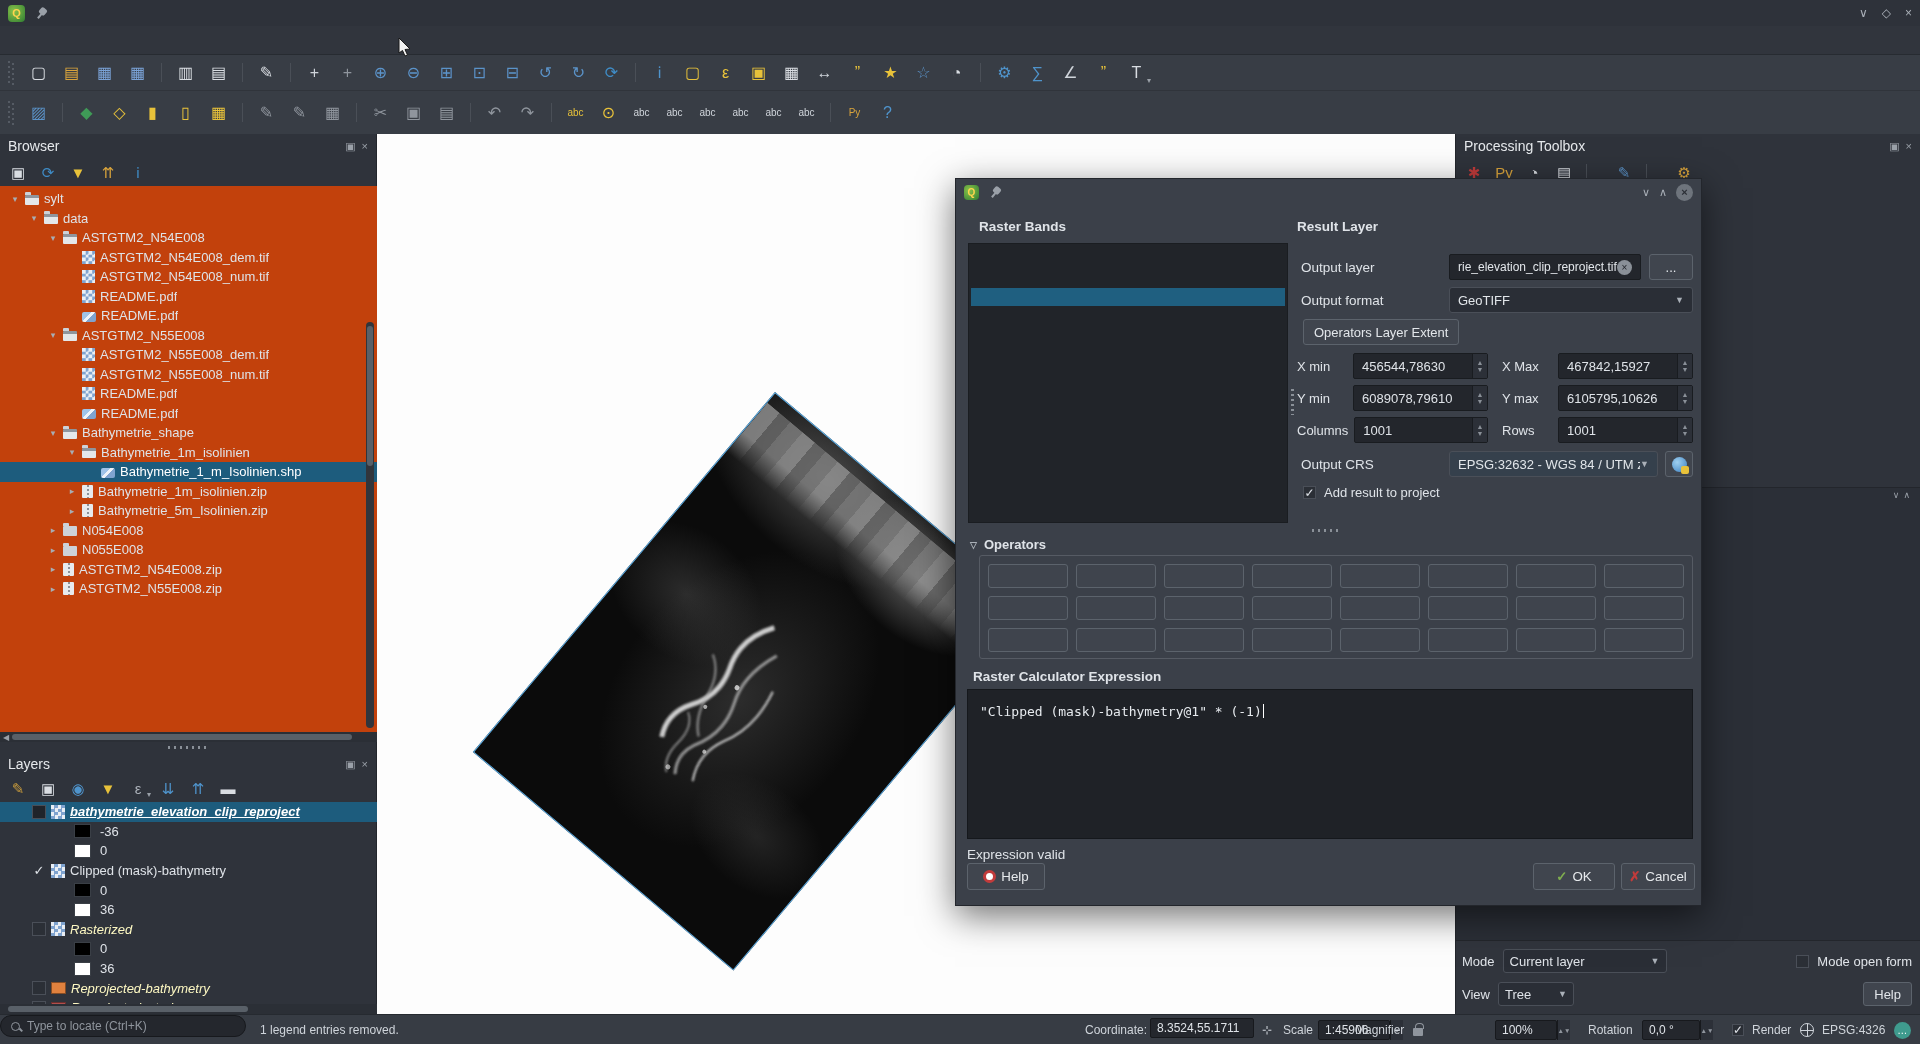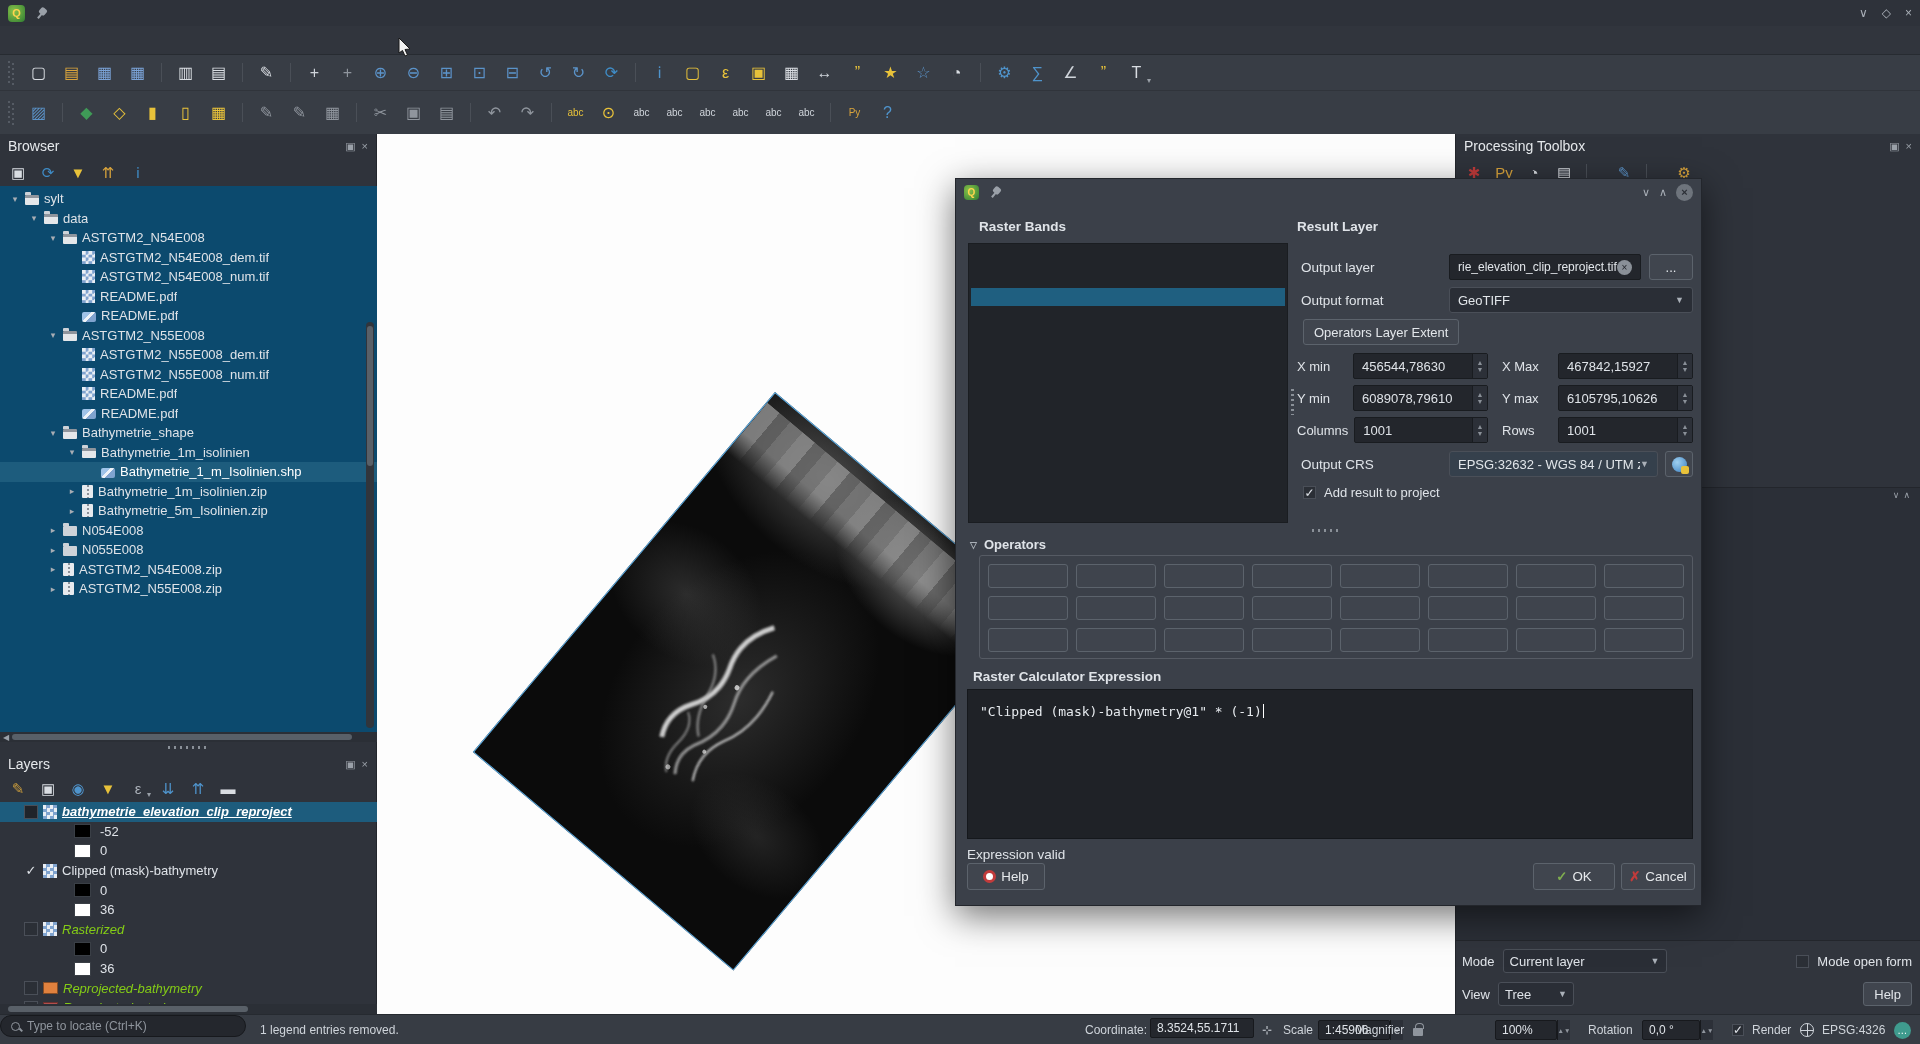--- a/index.html
+++ b/index.html
@@ -34,21 +34,21 @@
 
   
   .panelhead{display:flex;align-items:center;padding:0 8px;height:24px;color:#e6e9ec;font-size:14px}
   .phbtns{margin-left:auto;display:flex;gap:6px;color:#9aa0a8;font-size:11px}
   .ptool{display:flex;align-items:center;gap:6px;padding:2px 6px;height:28px}
   .ptool .tbico{width:24px;height:24px}
   .ptool .tbico .g{font-size:15px}
 
   
   .leftdock{position:absolute;left:0;top:134px;width:377px;bottom:30px;background:#2f333b;border-right:1px solid #23262c}
-  .browser-tree{position:absolute;left:0;top:52px;width:377px;height:546px;background:#0c4a6e;overflow:hidden;padding-top:3px}
+  .browser-tree{position:absolute;left:0;top:52px;width:377px;height:546px;background:#c2410c;overflow:hidden;padding-top:3px}
   .trow{display:flex;align-items:center;height:19.5px;padding-left:calc(10px + var(--d,0)*19px);gap:5px;white-space:nowrap}
   .trow.selected{background:#1d5c7d;color:#fff}
   .texp{width:10px;flex:none;font-size:9px;color:#a8adb4;text-align:center}
   .expander-open .texp::before{content:"▾"}
   .expander-closed .texp::before{content:"▸"}
   .tico{width:14px;height:13px;flex:none;position:relative}
   .icon-folder .tico,.icon-folder-open .tico{height:10px;margin-top:2px;background:#cdd2d8;border-radius:1px}
   .icon-folder .tico::before,.icon-folder-open .tico::before{content:"";position:absolute;top:-3px;left:0;width:6px;height:3px;background:#cdd2d8;border-radius:1px 1px 0 0}
   .icon-folder-open .tico{background:linear-gradient(#8f959d 0 3px,#e4e7ea 3px)}
   .icon-raster .tico{width:13px;height:13px;background:conic-gradient(#7fa3cf 25%,#e9eef4 0 50%,#7fa3cf 0 75%,#e9eef4 0);background-size:6.5px 6.5px}
@@ -61,33 +61,33 @@
   .hs1{top:598px}
   .hscroll .arrow{width:12px;text-align:center;font-size:8px;color:#9aa0a8}
   .hscroll .thumb{height:6px;background:#596068;border-radius:3px;flex:none}
   .splitdots{position:absolute;left:168px;width:40px;height:3px;background:repeating-linear-gradient(90deg,#8a9098 0 2px,transparent 2px 6px)}
   .sd1{top:612px}
 
   
   .layershead{position:absolute;left:0;top:618px;right:0}
   .layers-tools{position:absolute;left:0;top:640px}
   .layers-list{position:absolute;left:0;top:668px;width:377px;bottom:10px;overflow:hidden}
-  .lrow{display:flex;align-items:center;height:19.6px;gap:5px;padding-left:8px;white-space:nowrap}
+  .lrow{display:flex;align-items:center;height:19.6px;gap:5px;padding-left:16px;white-space:nowrap}
   .lrow.selected{background:#1d5c7d;color:#fff}
   .lexp{width:11px;flex:none;font-size:9px;color:#a8adb4;text-align:center}
   .lchk{width:14px;height:14px;flex:none;position:relative;display:flex;align-items:center;justify-content:center}
   .checkbox-checked .lchk::before{content:"✓";color:#dfe3e8;font-size:13px}
   .checkbox-unchecked .lchk{border:1px solid #4a4f58;background:#2b2f36}
   .checkbox-solid .lchk{border:1px solid #494e57;background:#20242a}
   .lico{width:15px;height:12px;flex:none}
   .lrow.icon-raster .lico{width:14px;height:14px;background:conic-gradient(#7fa3cf 25%,#e9eef4 0 50%,#7fa3cf 0 75%,#e9eef4 0);background-size:7px 7px}
   .lrow.icon-swatch .lico{background:var(--sw);border:1px solid rgba(0,0,0,.4)}
   .lrow.kind-value{padding-left:74px}
   .lrow.kind-value .lico{width:17px;height:14px;background:var(--sw);border:1px solid #3a3f46;margin-right:4px}
-  .lrow.italic .llabel{font-style:italic;color:#84cc16}
+  .lrow.italic .llabel{font-style:italic;color:#fef9c3}
   .lrow.selected .llabel{color:#fff}
   .lrow.underline .llabel{text-decoration:underline;font-weight:bold}
   .hs2{top:auto;bottom:0}
 
   
   .mapcanvas{position:absolute;left:377px;top:134px;width:1078px;bottom:30px;background:#fdfdfd;overflow:hidden}
   .raster{position:absolute;left:398px;top:258px;width:340px;height:470px;transform:rotate(40deg);transform-origin:0 0;border:1px solid #5fb0e8;background:
     radial-gradient(140px 90px at 68% 10%,rgba(175,175,175,.55),rgba(175,175,175,0) 70%),
     radial-gradient(200px 120px at 28% 7%,rgba(145,145,145,.5),transparent 70%),
     radial-gradient(160px 220px at 50% 55%,rgba(72,72,72,.55),transparent 75%),
@@ -501,21 +501,21 @@
     <div class="layers-list">
         <div class="lrow kind-layer icon-raster checkbox-solid expander-open italic underline selected">
     <span class="lexp"></span>
     <span class="lchk"></span>
     <span class="lico"></span>
     <span class="llabel">bathymetrie_elevation_clip_reproject</span>
   </div>
         <div class="lrow kind-value">
 
     <span class="lico" style="--sw: #000000;"></span>
-    <span class="llabel">-52</span>
+    <span class="llabel">-36</span>
   </div>
         <div class="lrow kind-value">
 
     <span class="lico" style="--sw: #ffffff;"></span>
     <span class="llabel">0</span>
   </div>
         <div class="lrow kind-layer icon-raster checkbox-checked expander-open">
     <span class="lexp"></span>
     <span class="lchk"></span>
     <span class="lico"></span>

